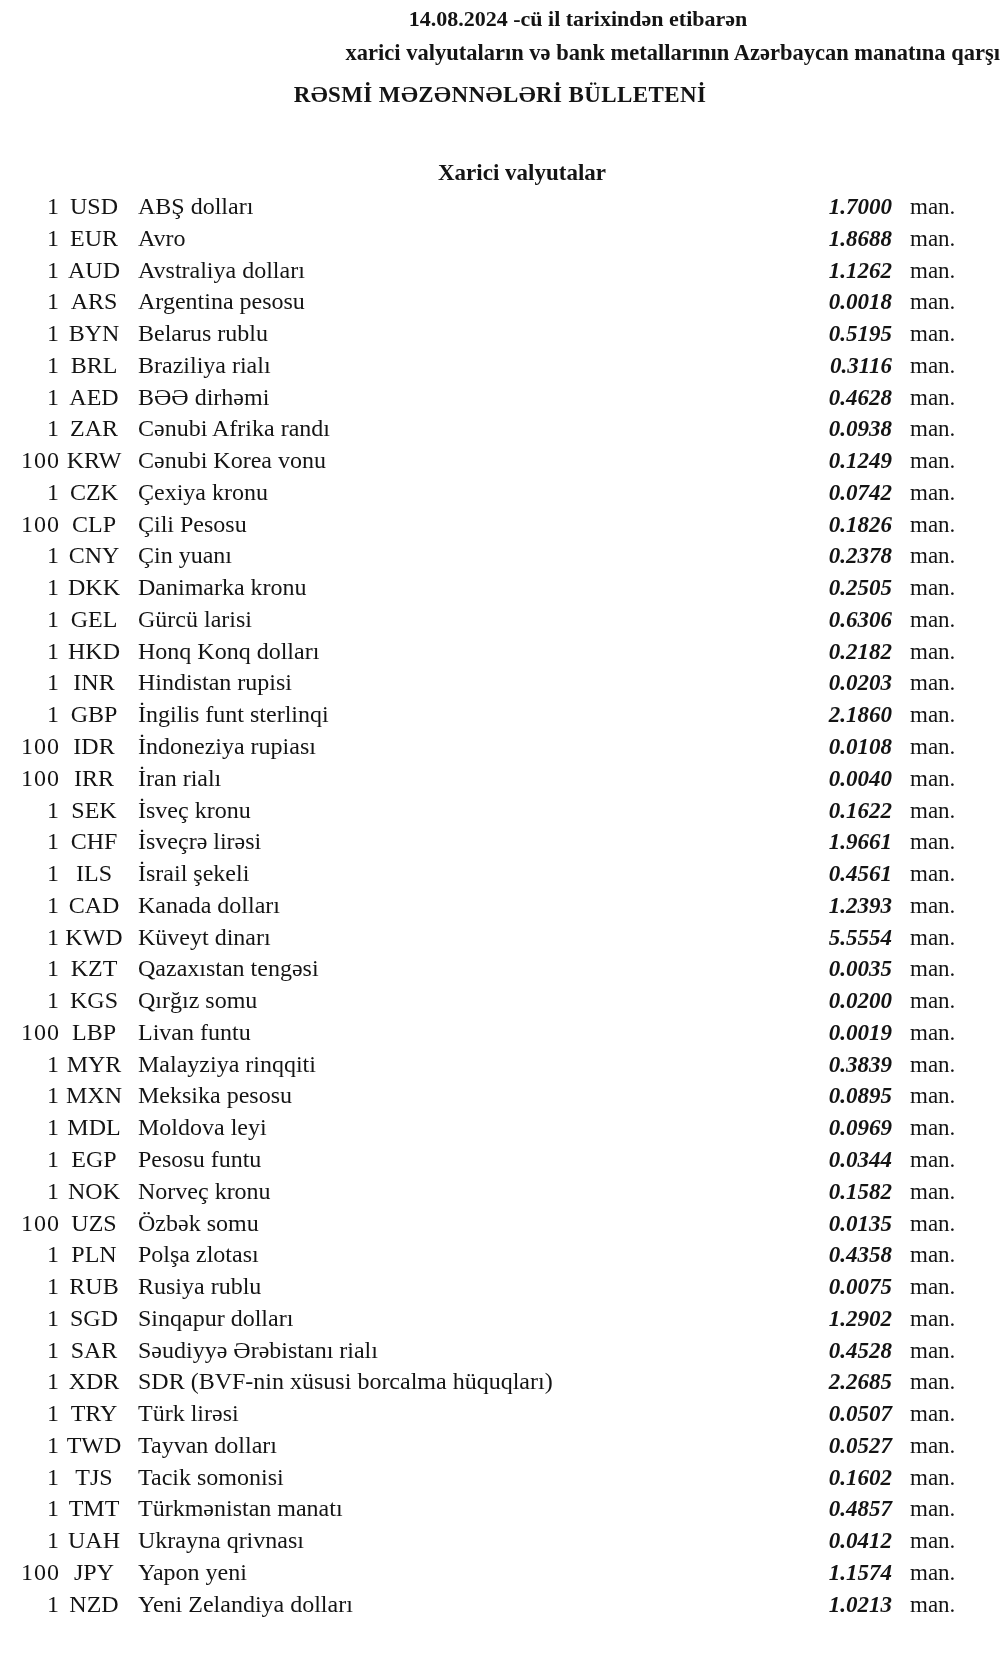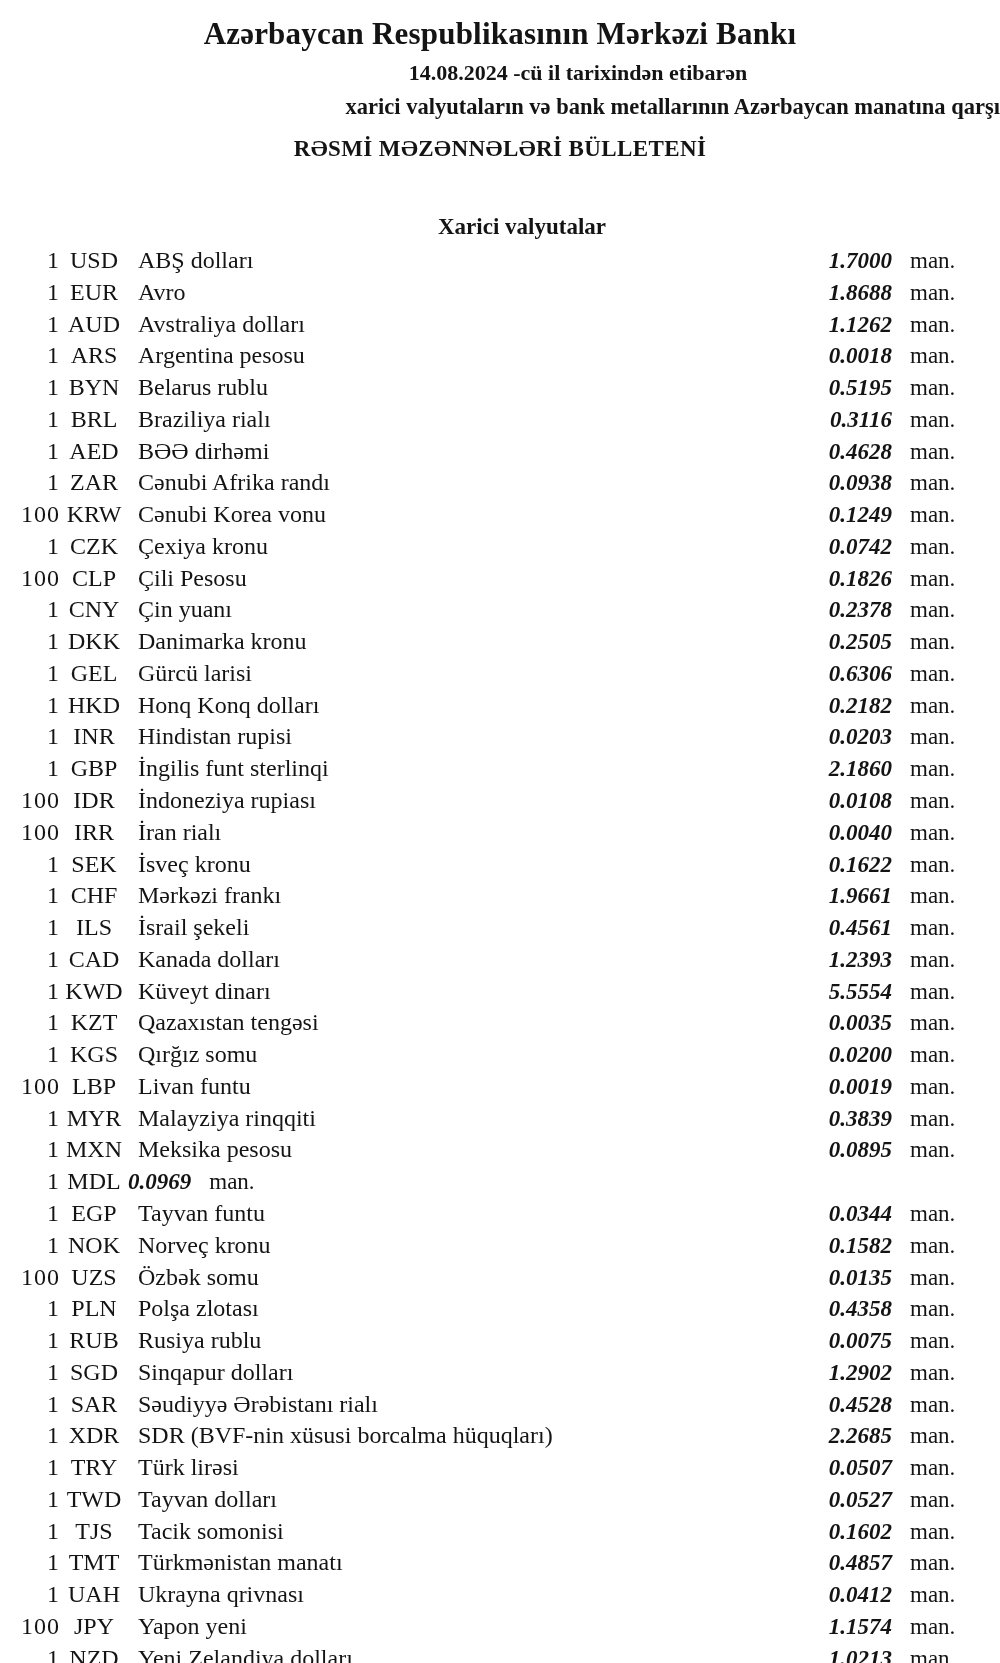--- a/index.html
+++ b/index.html
@@ -102,21 +102,20 @@
     font-size: 23px;
     flex: 0 0 auto;
     font-family: Liberation Serif, serif;
   }
 </style>
 </head>
 <body>
 
 <div class="page">
 
-  <h1 class="bank-title">Azərbaycan Respublikasının Mərkəzi Bankı</h1>
 
   <div class="hline date-line">14.08.2024 -cü il tarixindən etibarən</div>
 
   <div class="hline subject-line">xarici valyutaların və bank metallarının Azərbaycan manatına qarşı</div>
 
   <div class="hline bulletin-line">RƏSMİ MƏZƏNNƏLƏRİ BÜLLETENİ</div>
 
   <div class="section-title">Xarici valyutalar</div>
 
   <div class="rows" id="rows">
@@ -256,21 +255,21 @@
       <div class="row">
     <span class="qty">1</span>
     <span class="code">SEK</span>
     <span class="name">İsveç kronu</span>
     <span class="rate">0.1622</span>
     <span class="man">man.</span>
   </div>
       <div class="row">
     <span class="qty">1</span>
     <span class="code">CHF</span>
-    <span class="name">Mərkəzi frankı</span>
+    <span class="name">İsveçrə lirəsi</span>
     <span class="rate">1.9661</span>
     <span class="man">man.</span>
   </div>
       <div class="row">
     <span class="qty">1</span>
     <span class="code">ILS</span>
     <span class="name">İsrail şekeli</span>
     <span class="rate">0.4561</span>
     <span class="man">man.</span>
   </div>
@@ -319,27 +318,28 @@
       <div class="row">
     <span class="qty">1</span>
     <span class="code">MXN</span>
     <span class="name">Meksika pesosu</span>
     <span class="rate">0.0895</span>
     <span class="man">man.</span>
   </div>
       <div class="row">
     <span class="qty">1</span>
     <span class="code">MDL</span>
+    <span class="name">Moldova leyi</span>
     <span class="rate">0.0969</span>
     <span class="man">man.</span>
   </div>
       <div class="row">
     <span class="qty">1</span>
     <span class="code">EGP</span>
-    <span class="name">Tayvan funtu</span>
+    <span class="name">Pesosu funtu</span>
     <span class="rate">0.0344</span>
     <span class="man">man.</span>
   </div>
       <div class="row">
     <span class="qty">1</span>
     <span class="code">NOK</span>
     <span class="name">Norveç kronu</span>
     <span class="rate">0.1582</span>
     <span class="man">man.</span>
   </div>

